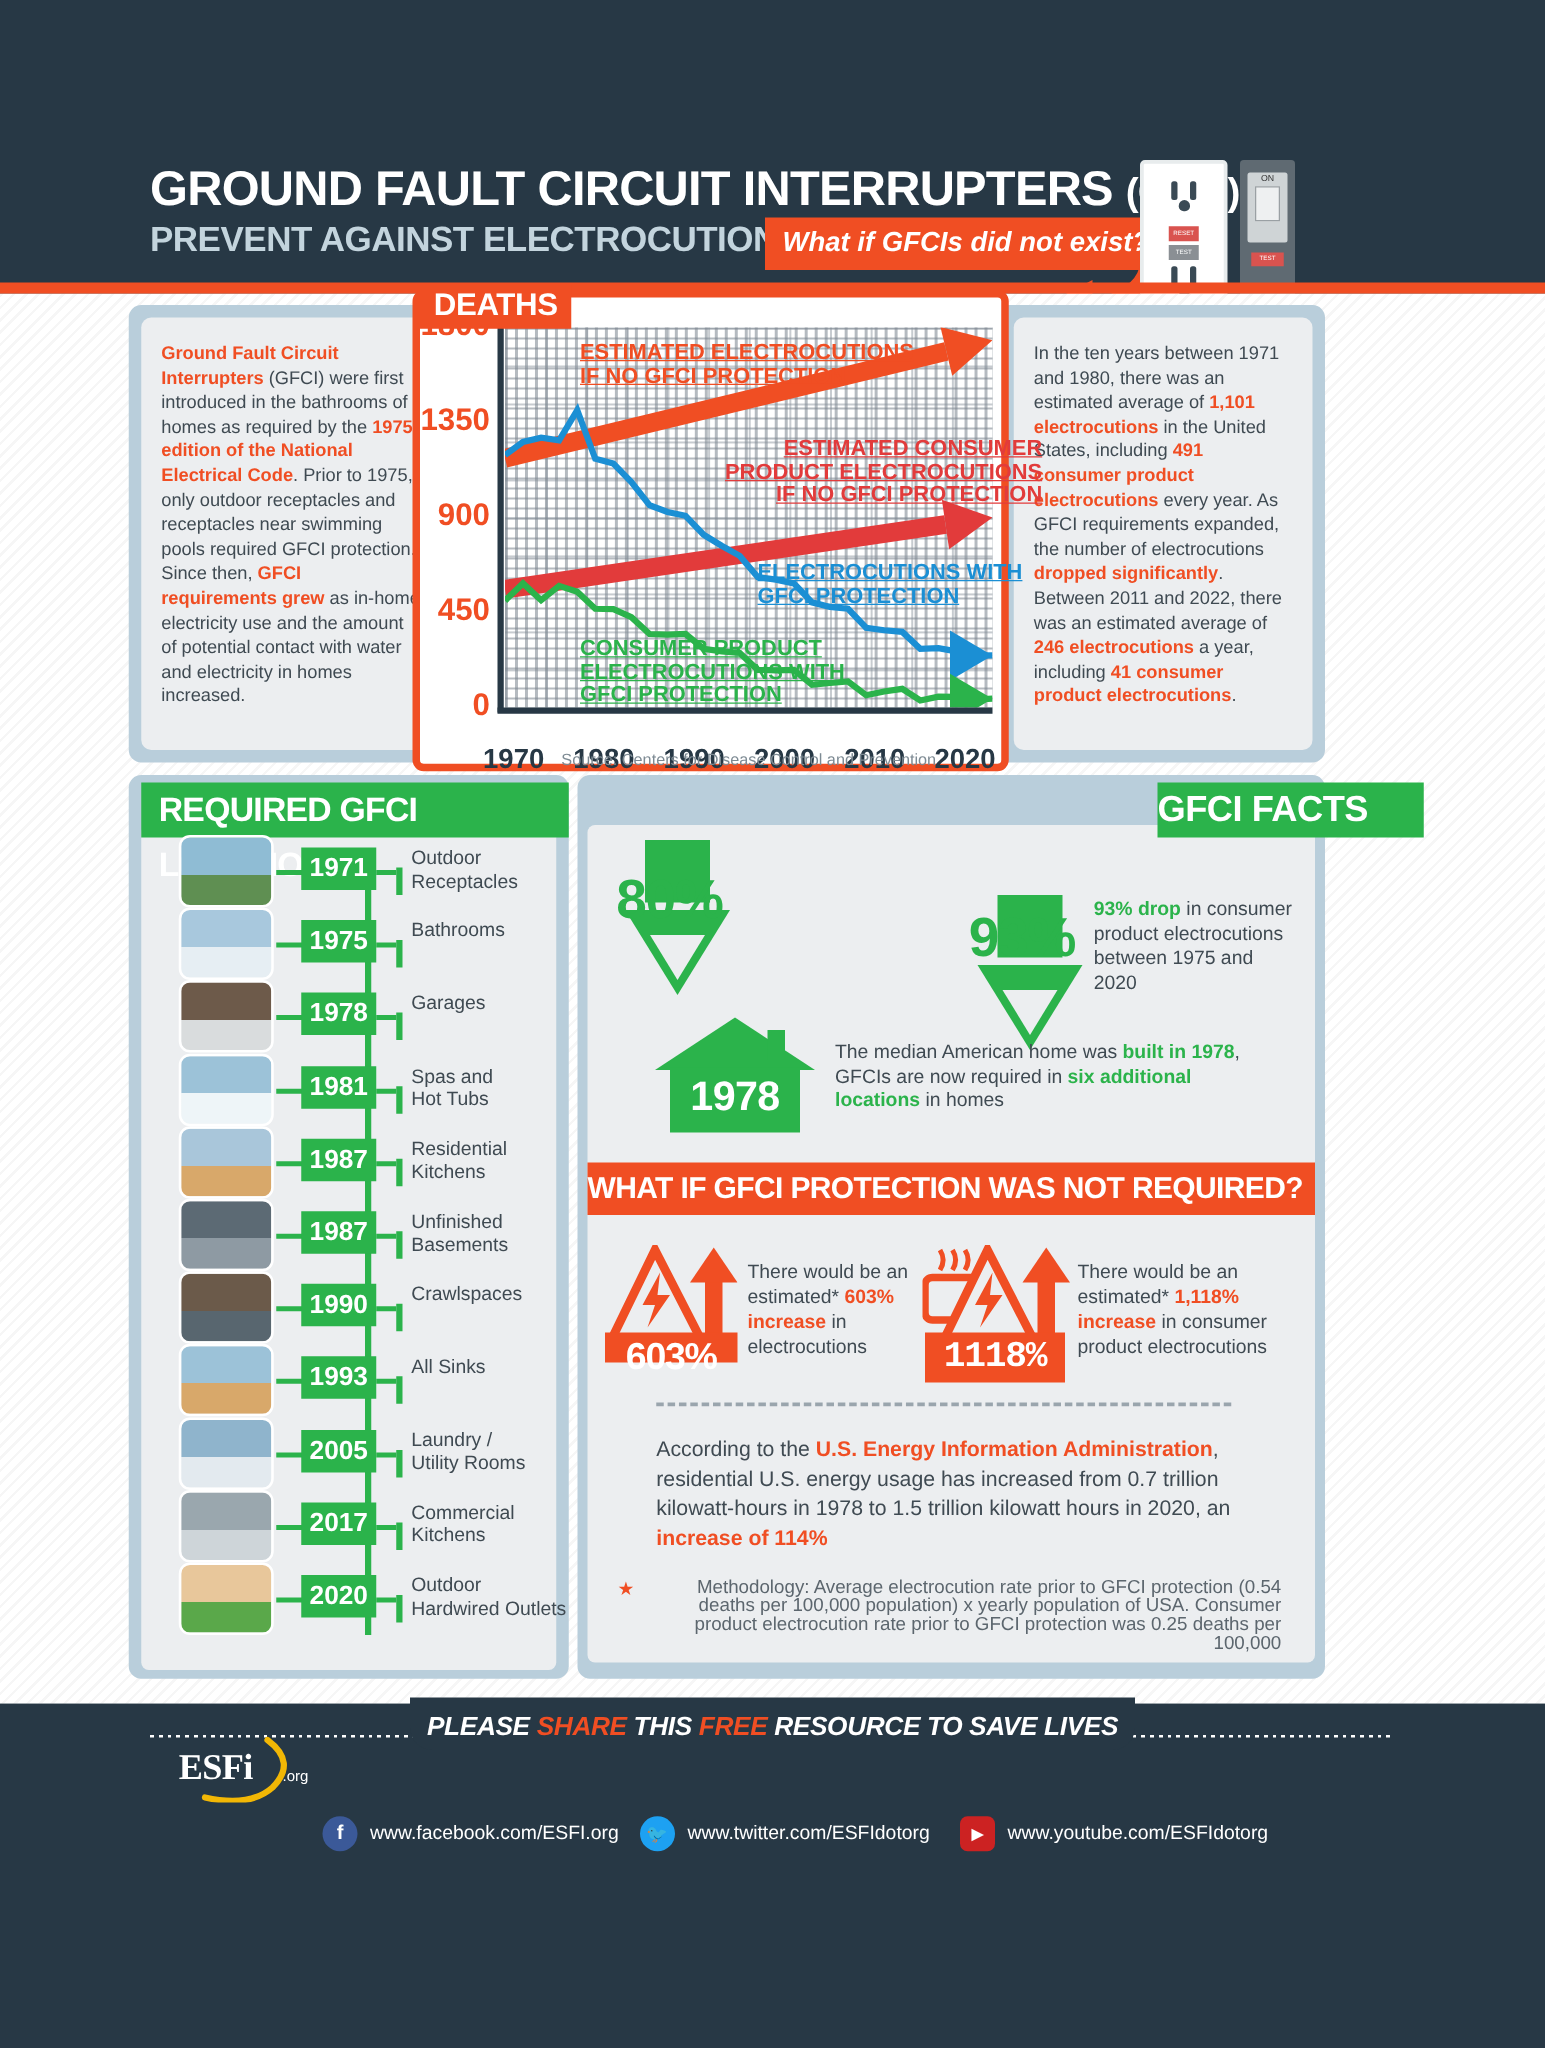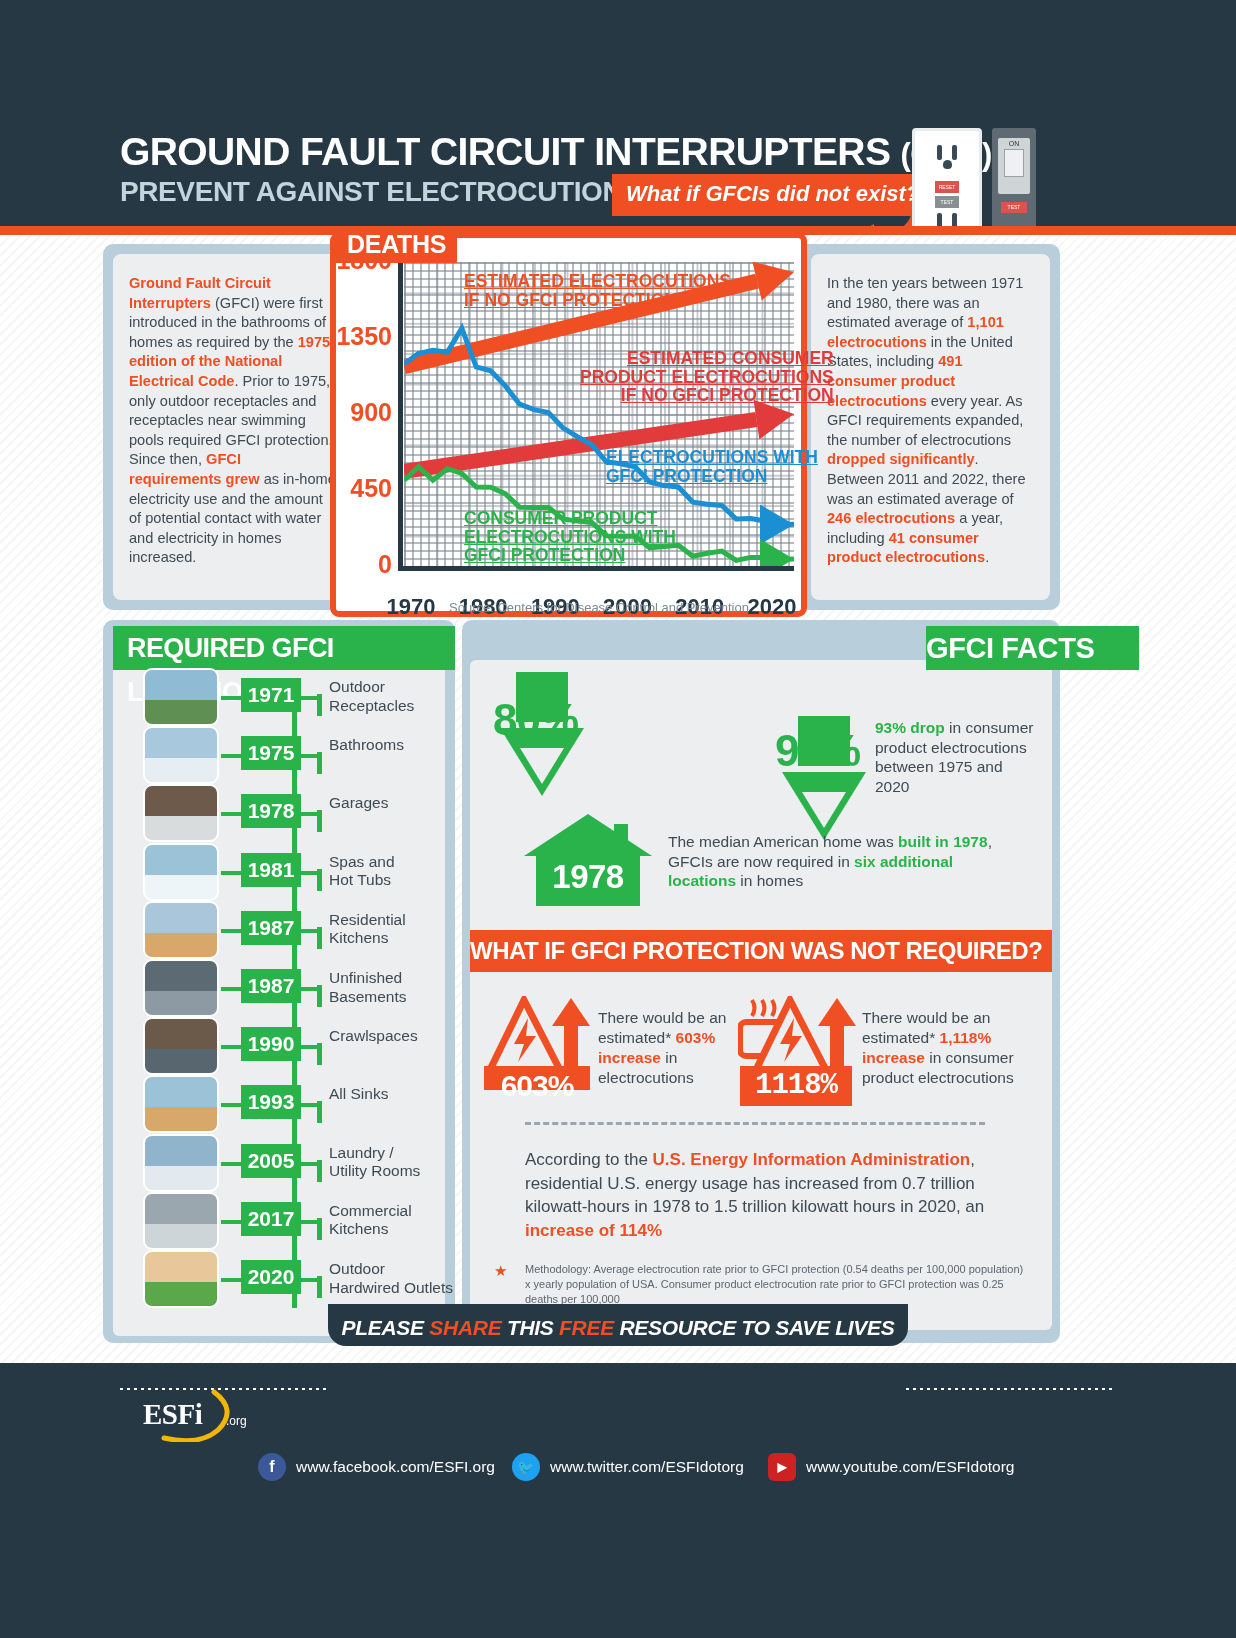--- a/index.html
+++ b/index.html
@@ -195,28 +195,28 @@
   .wi-text b { color: #f04e23; }
   .dashed {
     position: absolute; left: 525px; top: 1122px; width: 460px; height: 0;
     border-top: 3px dashed #9aa5ad;
   }
   .eia { position: absolute; left: 525px; top: 1148px; width: 470px;
     font-size: 17px; line-height: 23.5px; color: #3f4a52; }
   .eia b { color: #f04e23; }
   .method {
     position: absolute; left: 525px; top: 1262px; width: 500px;
-    font-size: 11px; line-height: 15px; color: #5c666e;
+    font-size: 15px; line-height: 15px; color: #5c666e; text-align: right;
   }
   .method-star { position: absolute; left: 494px; top: 1262px; color: #f04e23; font-size: 15px; }
 
   
   .footer { position: absolute; left: 0; top: 1363px; width: 1236px; height: 275px; background: #273845; }
   .share-pill {
-    position: absolute; left: 328px; top: 1304px; width: 580px; height: 42px;
+    position: absolute; left: 328px; top: 1358px; width: 580px; height: 42px;
     background: #273845; border-radius: 0 0 18px 18px;
     color: #fff; font-size: 21px; font-weight: bold; font-style: italic;
     line-height: 48px; text-align: center; letter-spacing: -0.3px;
   }
   .share-pill .hl { color: #f04e23; }
   .dotline { position: absolute; top: 1388px; height: 2px;
     background: repeating-linear-gradient(to right, #fff 0 3px, transparent 3px 7px); }
   .esfi { position: absolute; left: 140px; top: 1388px; width: 110px; height: 54px; }
   .esfi .txt { position: absolute; left: 3px; top: 10px; font-family: "Liberation Serif", serif;
     font-size: 29px; font-weight: bold; color: #ffffff; letter-spacing: -0.5px; }

